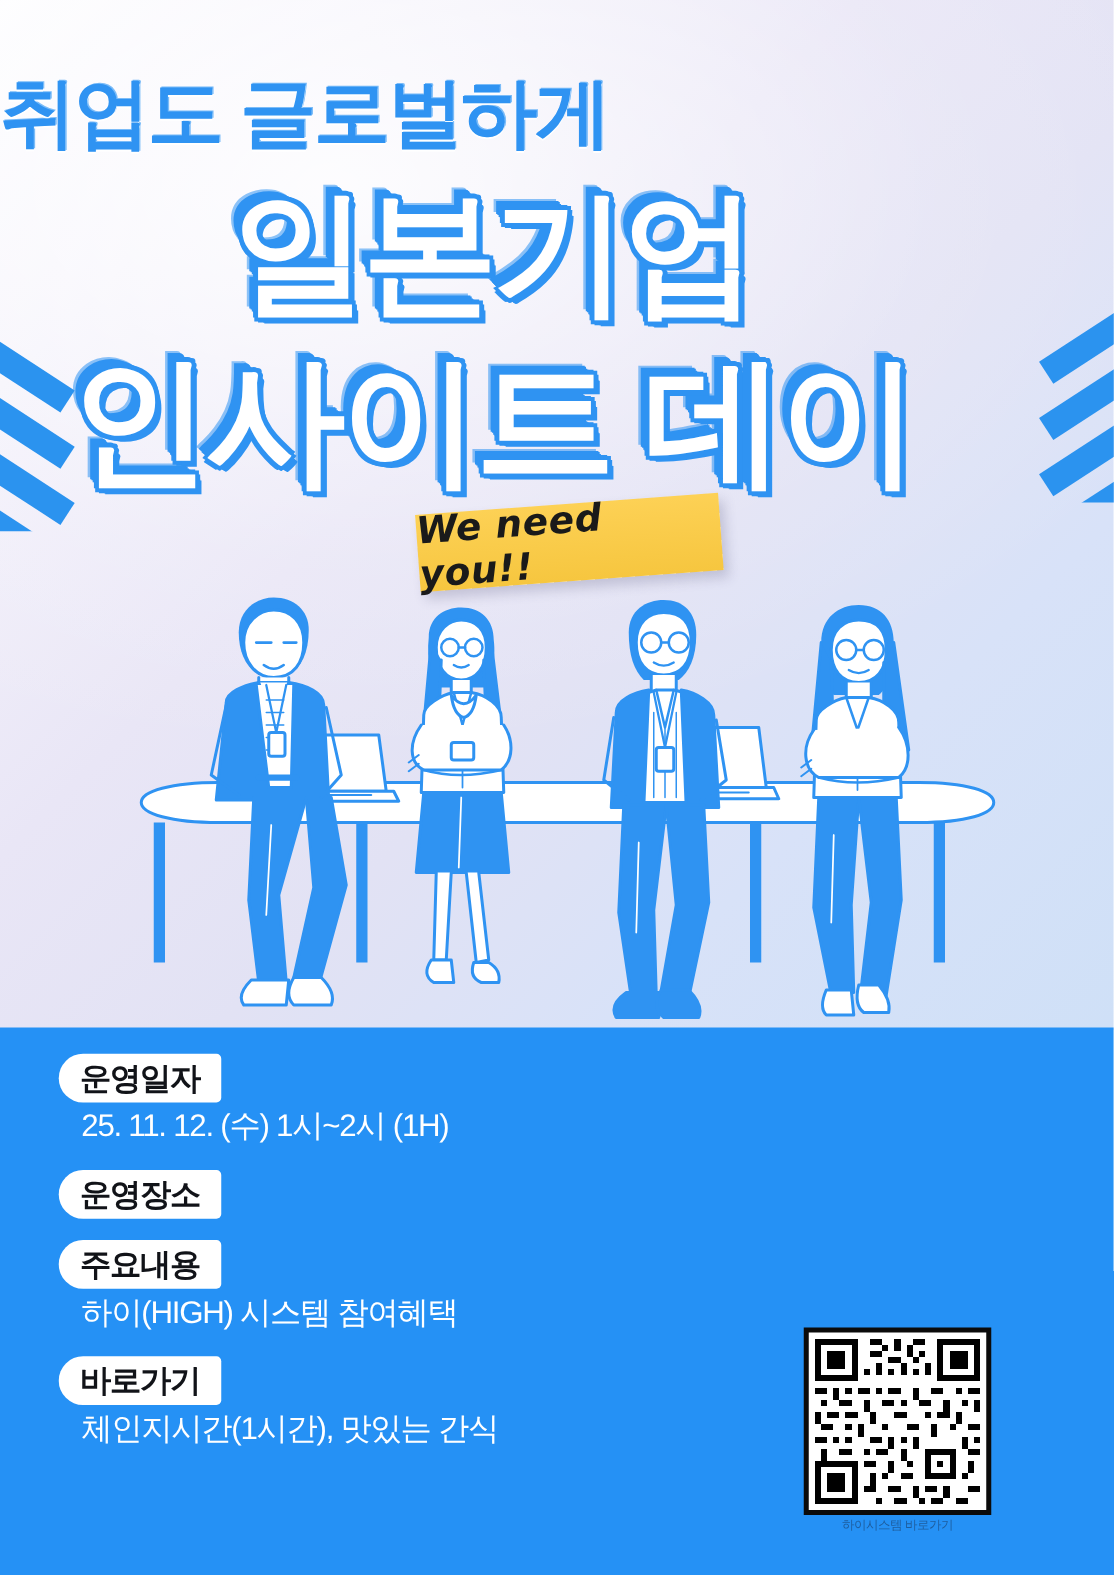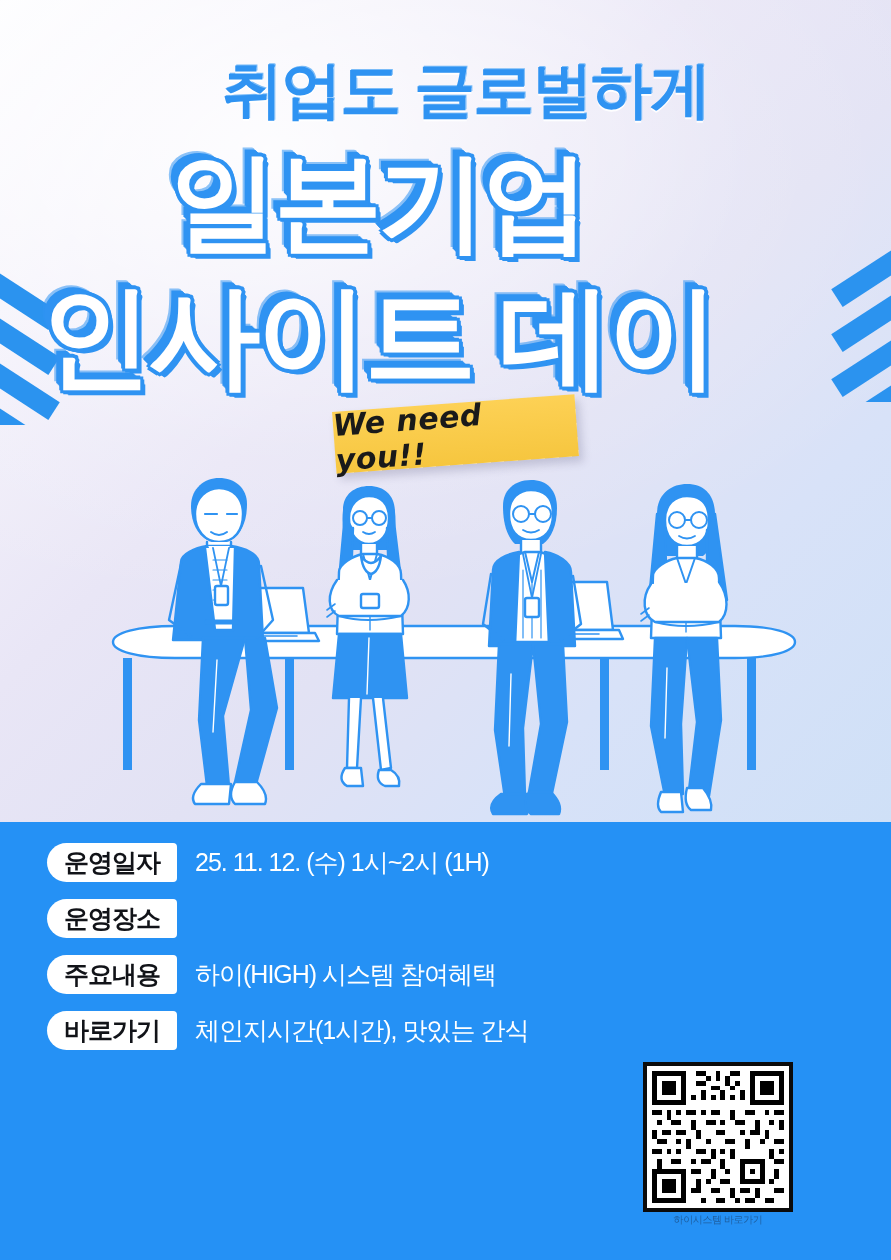--- a/index.html
+++ b/index.html
@@ -42,27 +42,27 @@
   .stripes-left .b6{top:219px}
   .stripes-right .b1{top:-6px}
   .stripes-right .b2{top:39px}
   .stripes-right .b3{top:84px}
   .stripes-right .b4{top:129px}
   .stripes-right .b5{top:174px}
   .stripes-right .b6{top:219px}
 
   
   .kicker{
-    position:absolute;left:0;top:50px;width:709px;text-align:right;
+    position:absolute;left:0;top:50px;width:709px;text-align:left;
     font-size:61px;font-weight:bold;letter-spacing:-2px;color:#2f93f2;
     text-shadow: 0 2px 0 rgba(255,255,255,0.9), 1px -1px 0 #7bbcf8;
     font-family:"Liberation Sans","DejaVu Sans",sans-serif;
   }
   .title-1,.title-2{
-    position:absolute;left:0;width:756px;text-align:center;
+    position:absolute;left:16px;width:756px;text-align:center;
     font-weight:bold;color:#ffffff;letter-spacing:-4px;
     font-family:"Liberation Sans","DejaVu Sans",sans-serif;
   }
   .title-1{
     top:130px;font-size:108px;
     text-shadow:
       -7px -7px 0 #2f93f2, -6px -6px 0 #2f93f2, -5px -5px 0 #2f93f2,
       -4px -4px 0 #2f93f2, -3px -3px 0 #2f93f2,
       5px 5px 0 #2f93f2, 4px 4px 0 #2f93f2, 3px 3px 0 #2f93f2,
       -3px 3px 0 #2f93f2, 3px -3px 0 #2f93f2,
@@ -93,21 +93,21 @@
     color:#1a1a1a;font-size:30px;font-weight:bold;font-style:italic;
     letter-spacing:0.5px;
     font-family:"DejaVu Sans","Liberation Sans",sans-serif;
   }
 
   
   .illus{position:absolute;left:95px;top:470px;width:710px;height:355px;}
 
   
   .info{position:absolute;left:47px;top:843px;width:800px;}
-  .row{display:flex;align-items:flex-start;margin-bottom:17px;}
+  .row{display:flex;align-items:flex-start;margin-bottom:17px;flex-direction:column;}
   .pill{
     min-width:130px;height:39px;background:#ffffff;
     border-radius:20px 4px 4px 20px;
     display:flex;align-items:center;justify-content:center;
     color:#111318;font-size:25px;font-weight:bold;letter-spacing:-1px;
     padding:0 11px;box-sizing:border-box;flex:none;
   }
   .val{
     margin-left:18px;color:#ffffff;font-size:25px;font-weight:normal;
     letter-spacing:-1px;line-height:36px;padding-top:1px;

